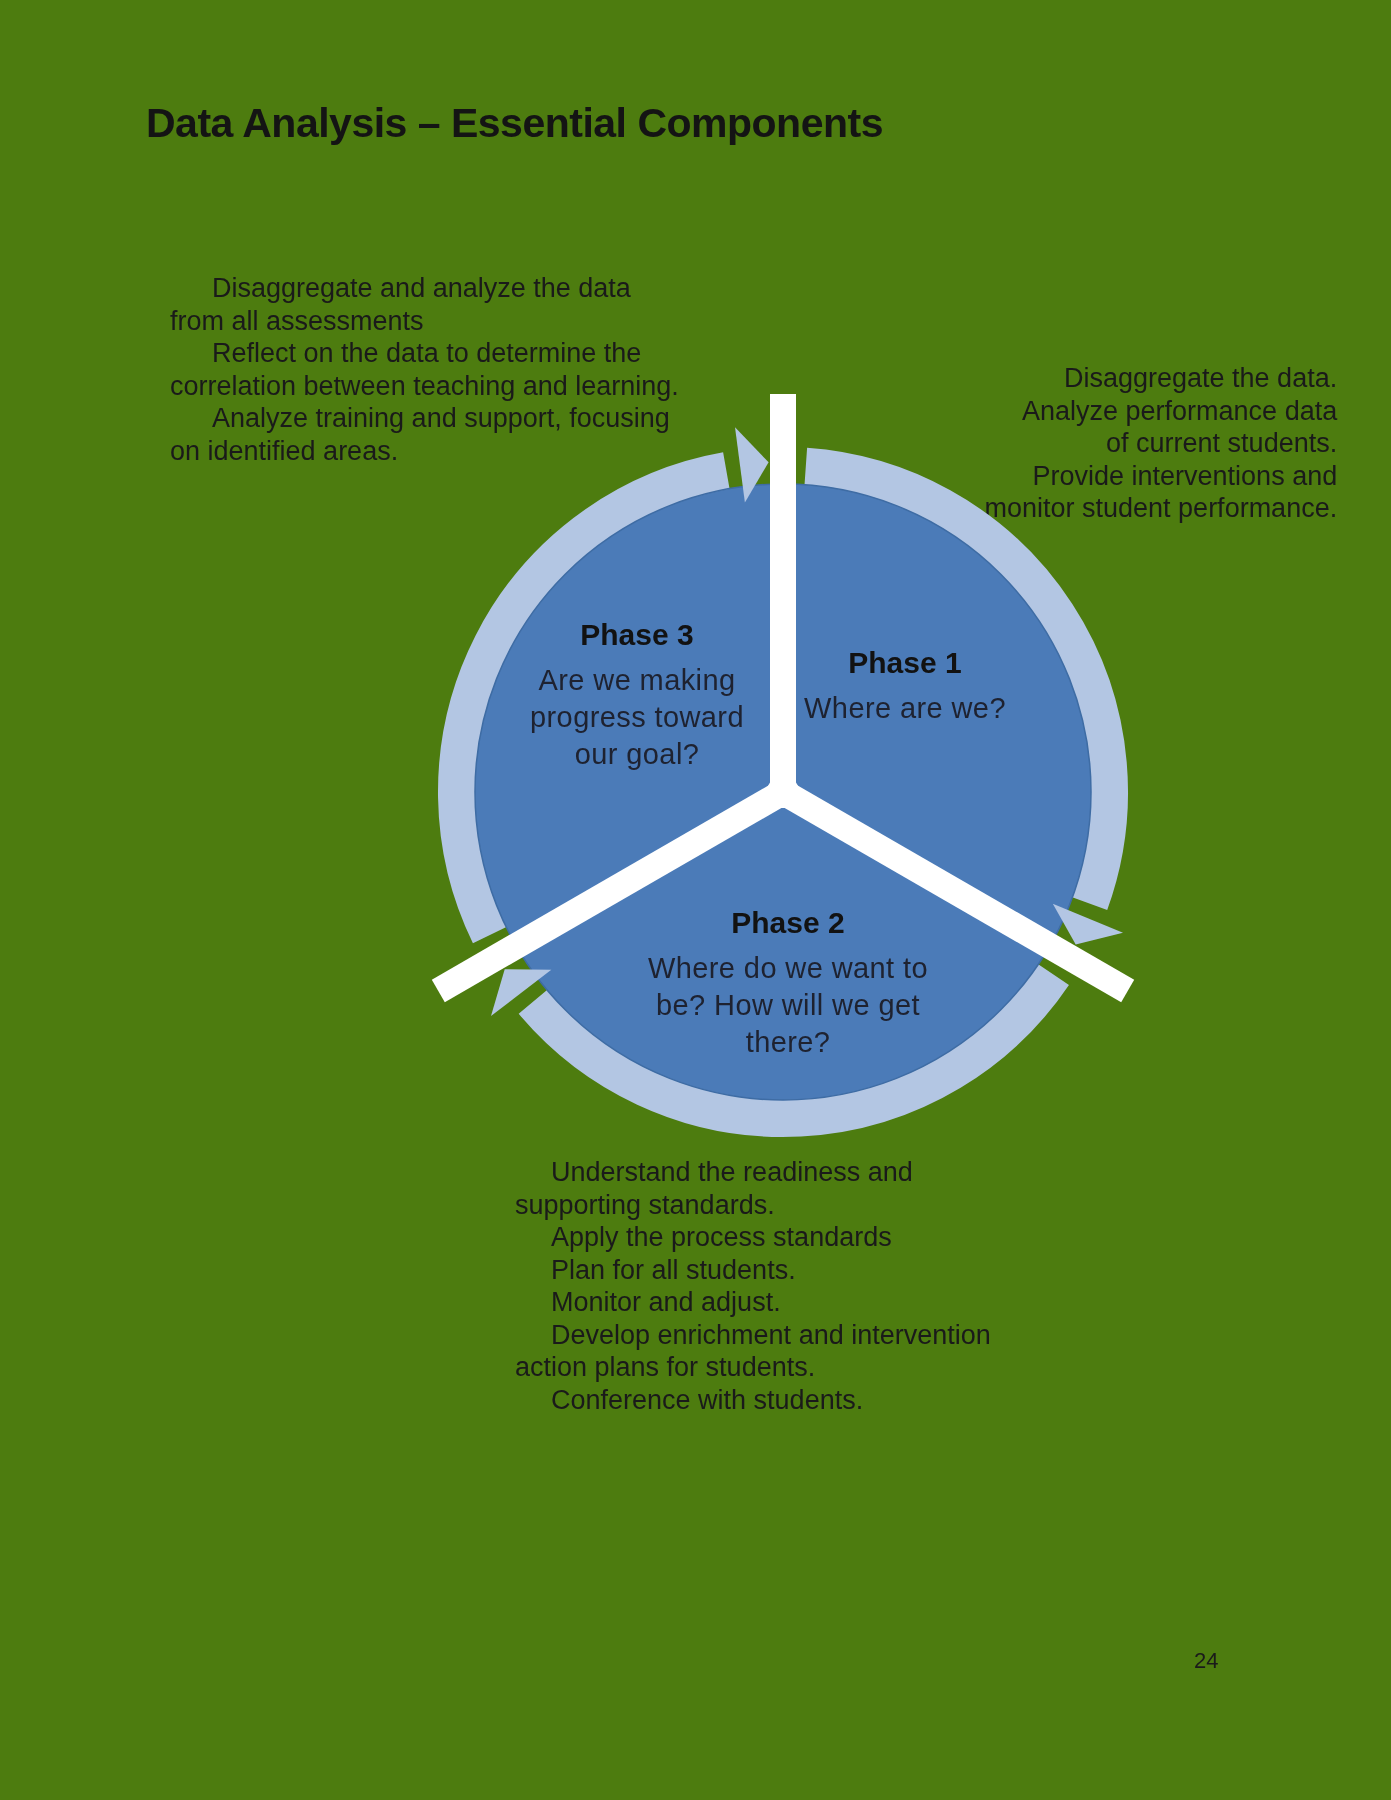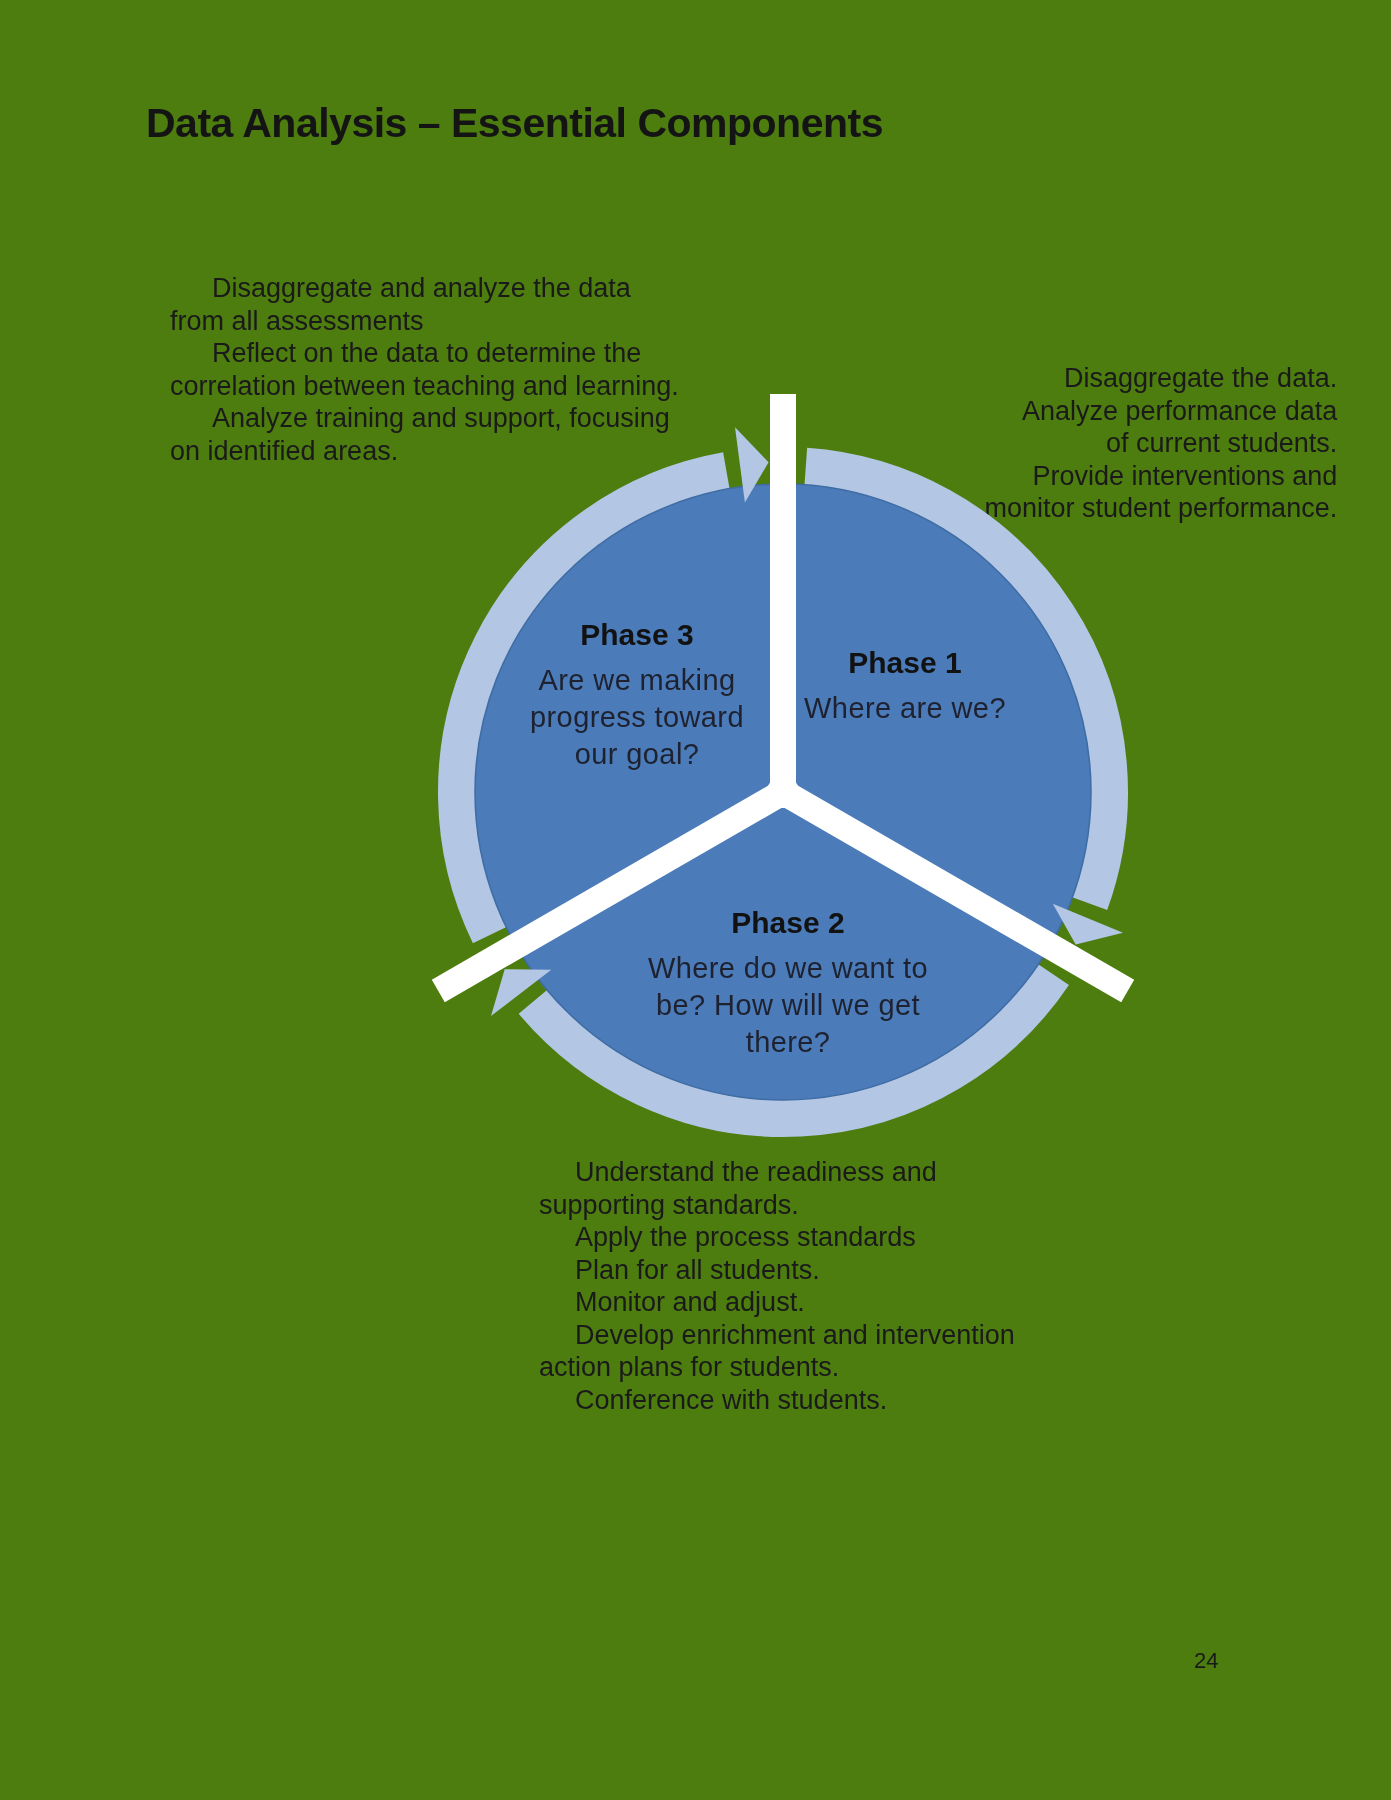--- a/index.html
+++ b/index.html
@@ -16,21 +16,21 @@
     margin:0;
     font-size:41px;font-weight:bold;color:#141414;
     letter-spacing:-0.5px;
     white-space:nowrap;
   }
   .block{position:absolute;color:#1a1a1a;font-size:27px;line-height:32.5px;}
   .block .line{white-space:nowrap;}
   .block .ind{padding-left:42px;}
   .b-left{left:170px;top:257px;margin-top:15px;}
   .b-right{left:980px;top:362px;text-align:right;}
-  .b-bottom{left:515px;top:1156px;margin-left:24px;}
+  .b-bottom{left:515px;top:1156px;}
   .b-bottom .ind{padding-left:36px;}
   .diagram{position:absolute;left:360px;top:350px;width:860px;height:810px;}
   .diagram .pie{stroke:#3e6ca4;stroke-width:1.5;}
   .phase{position:absolute;width:300px;text-align:center;color:#1e2230;}
   .phase .ph-label{font-size:30px;font-weight:bold;color:#121212;line-height:34px;margin-bottom:10px;}
   .phase .q-line{font-size:29px;line-height:37px;letter-spacing:0.4px;white-space:nowrap;}
   .p3{left:487px;top:618px;}
   .p1{left:755px;top:646px;}
   .p2{left:638px;top:906px;}
   .pagenum{

